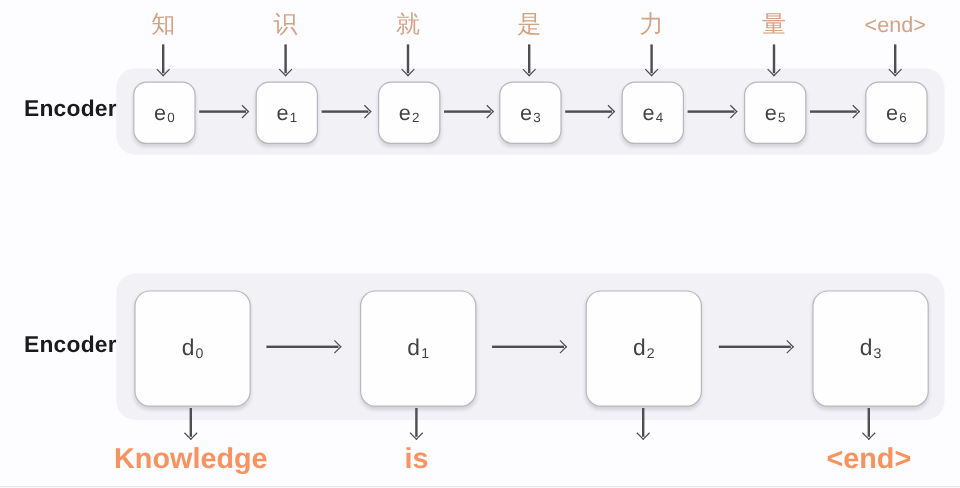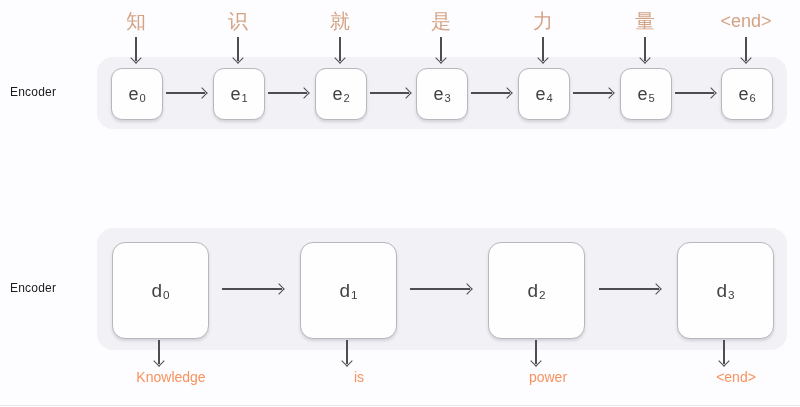--- a/index.html
+++ b/index.html
@@ -6,42 +6,42 @@
   .canvas{
     position:relative;width:800px;height:407px;overflow:hidden;
     background:#fdfcfe;
     font-family:"Liberation Sans","DejaVu Sans",sans-serif;
     -webkit-font-smoothing:antialiased;
   }
   .panel{
     position:absolute;background:var(--panel-bg);border-radius:16px;
   }
   .side-label{
-    position:absolute;left:10px;font-size:12px;font-weight:400;
+    position:absolute;left:20px;font-size:19px;font-weight:700;
     color:var(--label-text);line-height:16px;letter-spacing:.2px;
   }
   .cell{
     position:absolute;background:var(--cell-bg);
     border:1.5px solid var(--cell-border);
     box-shadow:0 2px 3px rgba(30,30,45,.14);
     display:flex;align-items:center;justify-content:center;
     color:var(--cell-text);
   }
   .enc-cell{top:68px;width:50px;height:50px;border-radius:11px;font-size:18px;}
   .dec-cell{top:242px;width:95px;height:95px;border-radius:13px;font-size:19px;}
   .cell-label{display:inline-flex;align-items:baseline;}
   .cell-label .sub{font-size:.62em;transform:translateY(2px);margin-left:1px;}
   .src-token{
     position:absolute;top:8px;transform:translateX(-50%);
     color:var(--source-token);font-size:20px;line-height:26px;white-space:nowrap;
   }
   .end-token{font-size:18px;line-height:27px;}
   .out-token{
     position:absolute;top:369px;transform:translateX(-50%);
-    color:var(--output-token);font-size:14px;font-weight:400;white-space:nowrap;margin-left:12px;
+    color:var(--output-token);font-size:24px;font-weight:700;white-space:nowrap;
   }
   .arrow-h{position:absolute;height:14px;pointer-events:none;}
   .arrow-h::before{
     content:"";position:absolute;left:0;right:2px;top:50%;height:1.5px;
     margin-top:-1px;background:var(--arrow);
   }
   .arrow-h::after{
     content:"";position:absolute;right:1px;top:50%;width:7px;height:7px;
     border-top:1.5px solid var(--arrow);border-right:1.5px solid var(--arrow);
     transform:translateY(-50%) rotate(45deg);
@@ -167,17 +167,16 @@
   <div class="arrow-h" style="left:410px;top:282px;width:62px;"></div>
   <div class="arrow-h" style="left:599px;top:282px;width:62px;"></div>
 
   <div class="arrow-v" style="left:159px;top:340px;height:26px;"></div>
   <div class="arrow-v" style="left:347px;top:340px;height:26px;"></div>
   <div class="arrow-v" style="left:536px;top:340px;height:26px;"></div>
   <div class="arrow-v" style="left:724px;top:340px;height:26px;"></div>
 
   <div class="out-token" style="left:159px;">Knowledge</div>
   <div class="out-token" style="left:347px;">is</div>
-  <div class="out-token" style="left:536px;">power</div>
   <div class="out-token" style="left:724px;">&lt;end&gt;</div>
 
   <div class="bottom-divider"></div>
 </div>
 
 </body></html>

